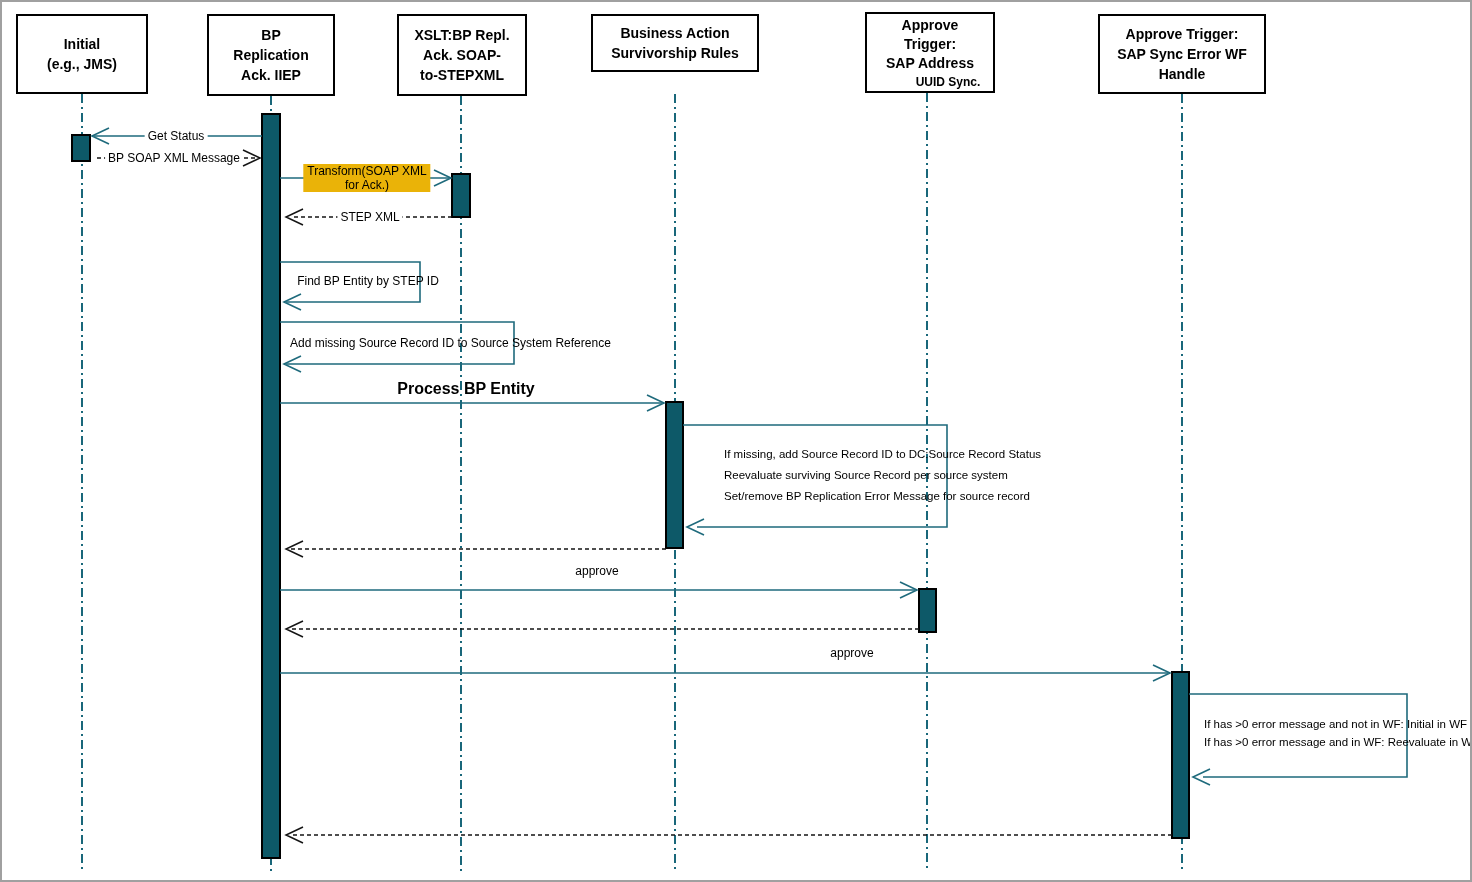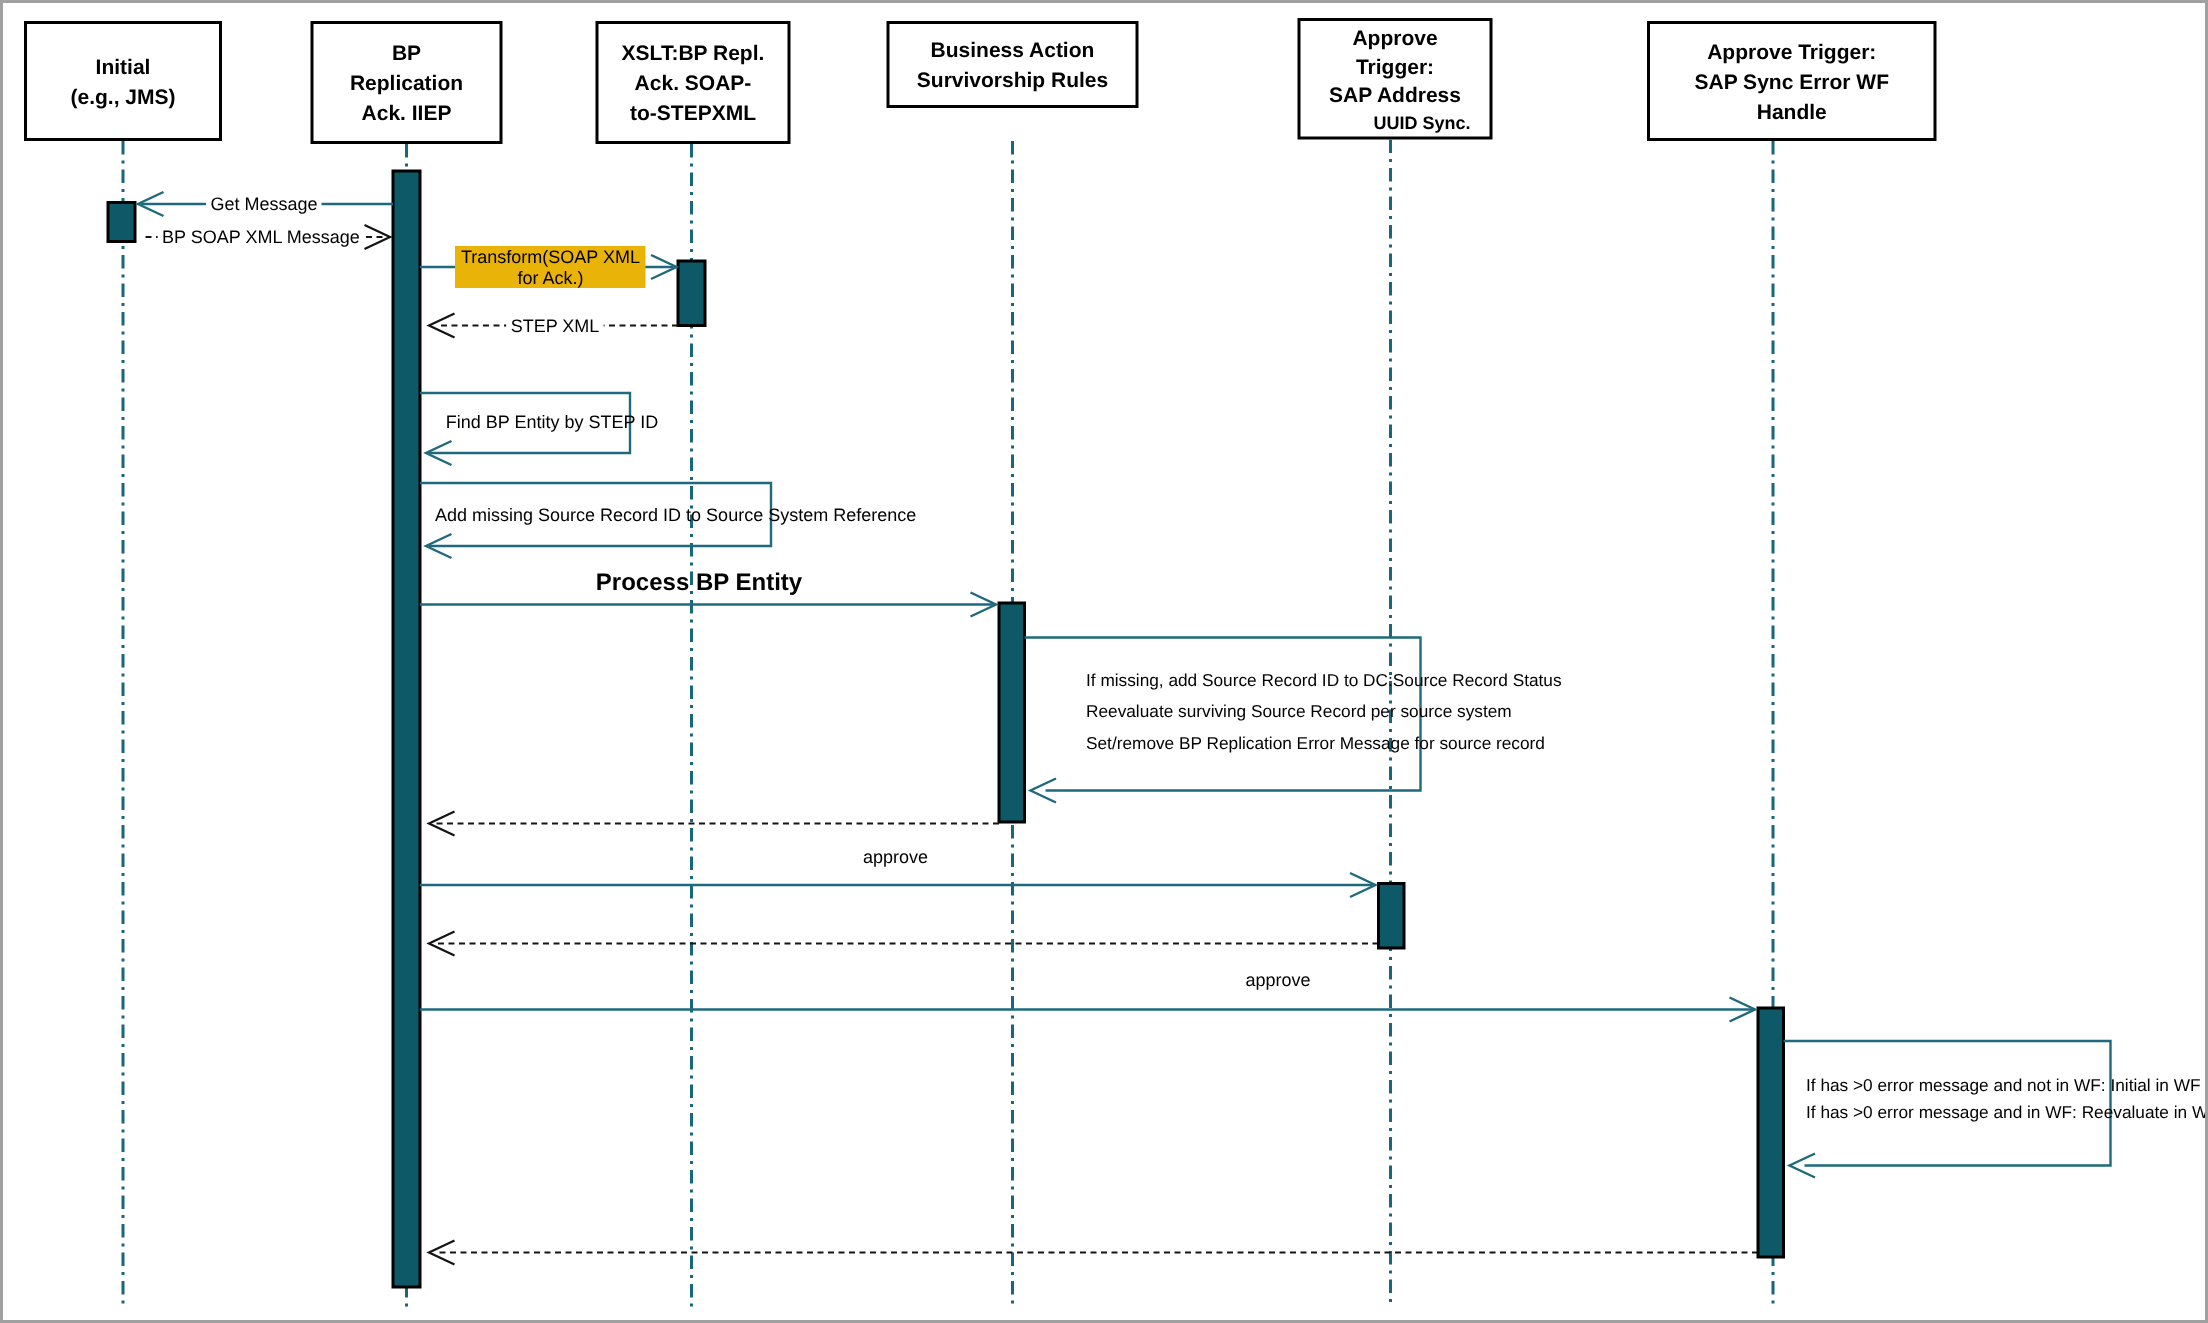--- a/index.html
+++ b/index.html
@@ -118,27 +118,27 @@
 Survivorship Rules</span>
   </div>
 
   <div class="actor" style="left:863px;top:10px;width:130px;height:81px;line-height:19px">
     <span>Approve
 Trigger:
 SAP Address</span>
     <span class="sub">UUID Sync.</span>
   </div>
 
-  <div class="actor" style="left:1096px;top:12px;width:193px;height:80px">
+  <div class="actor" style="left:1096px;top:12px;width:168px;height:80px">
     <span>Approve Trigger:
 SAP Sync Error WF
 Handle</span>
   </div>
 
-  <div class="lbl center onload" style="left:174px;top:134px">Get Message</div>
+  <div class="lbl center onload" style="left:174px;top:134px">Get Status</div>
 
   <div class="lbl center onload" style="left:172px;top:156px">BP SOAP XML Message</div>
 
   <div class="lbl center two" style="left:365px;top:176px;transform:translate(-50%,-50%)">Transform(SOAP XML
 for Ack.)</div>
 
   <div class="lbl center onload" style="left:368px;top:215px">STEP XML</div>
 
   <div class="lbl center" style="left:366px;top:279px">Find BP Entity by STEP ID</div>
 

